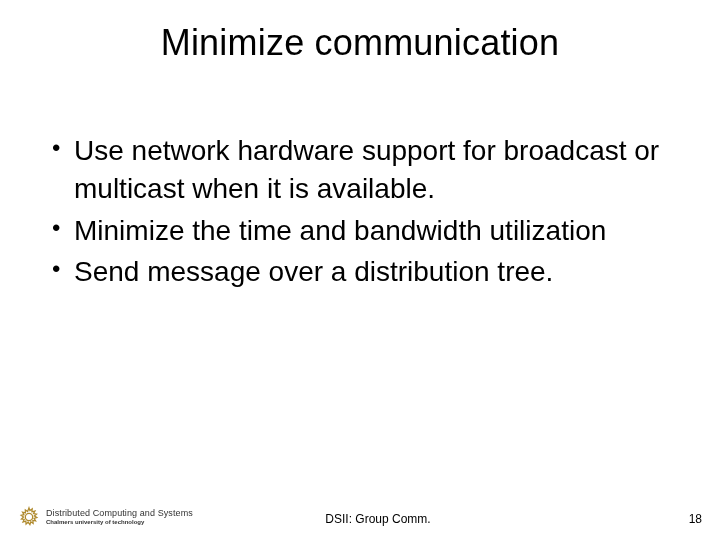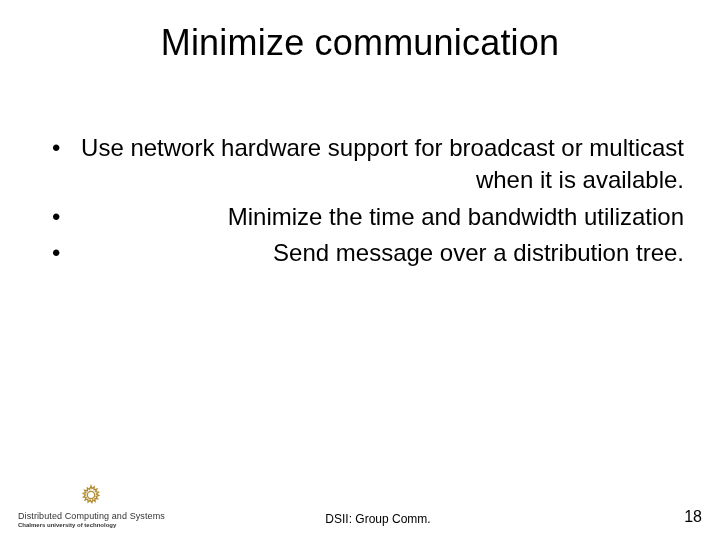--- a/index.html
+++ b/index.html
@@ -1,26 +1,26 @@
 <!DOCTYPE html>
 <html><head>
 <meta charset="utf-8">
 <style>
   * { margin: 0; padding: 0; box-sizing: border-box; }
   html, body { width: 720px; height: 540px; background: #fff; font-family: Arial, Helvetica, sans-serif; color: #000; overflow: hidden; }
   .slide { position: relative; width: 720px; height: 540px; }
   .title { position: absolute; top: 22px; left: 0; width: 100%; text-align: center; font-size: 36px; font-weight: 400; letter-spacing: 0.2px; }
-  .content { position: absolute; top: 132px; left: 52px; right: 36px; font-size: 24px; line-height: 1.35; text-align: right; }
+  .content { position: absolute; top: 132px; left: 52px; right: 36px; font-size: 28px; line-height: 1.35; }
   .content ul { list-style: none; }
   .content li { position: relative; padding-left: 22px; margin-bottom: 4px; }
   .content li::before { content: "•"; position: absolute; left: 0; top: 0; font-size: 24px; }
   .footer { position: absolute; bottom: 14px; left: 0; width: 100%; height: 30px; }
   .footer-center { position: absolute; left: 18px; width: 100%; text-align: center; font-size: 12px; color: #000; bottom: 0; }
-  .page-num { position: absolute; right: 18px; bottom: 0; font-size: 16px; }
-  .logo-block { position: absolute; left: 18px; bottom: -2px; display: flex; align-items: center; gap: 6px; flex-direction: column; }
+  .page-num { position: absolute; right: 18px; bottom: 0; font-size: 12px; }
+  .logo-block { position: absolute; left: 18px; bottom: -2px; display: flex; align-items: center; gap: 6px; }
   .logo-text { display: flex; flex-direction: column; line-height: 1.05; }
   .logo-line1 { font-size: 9px; color: #333; font-weight: 400; letter-spacing: 0.1px; }
   .logo-line2 { font-size: 6px; color: #333; font-weight: 700; }
   .logo-icon svg { display: block; }
 </style>
 </head>
 <body>
 
 <div class="slide">
 

